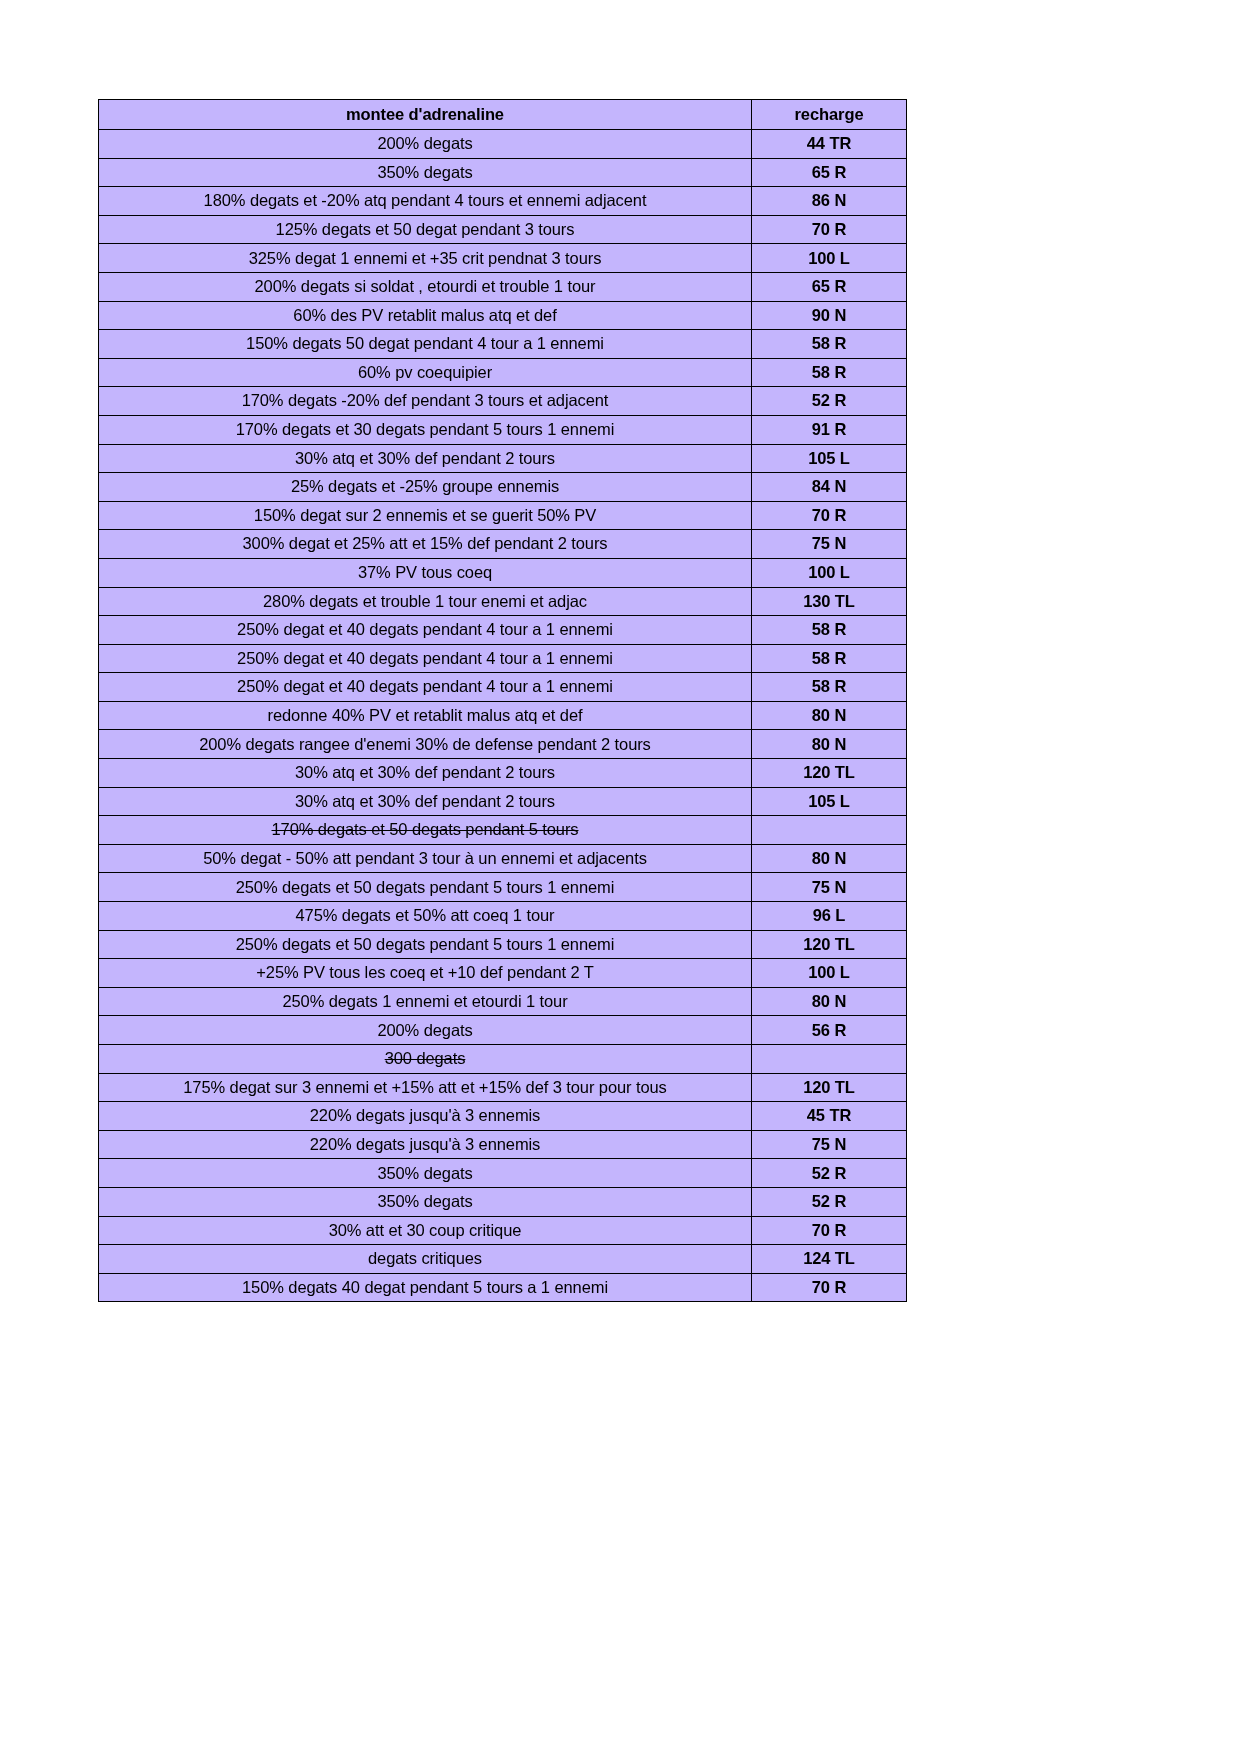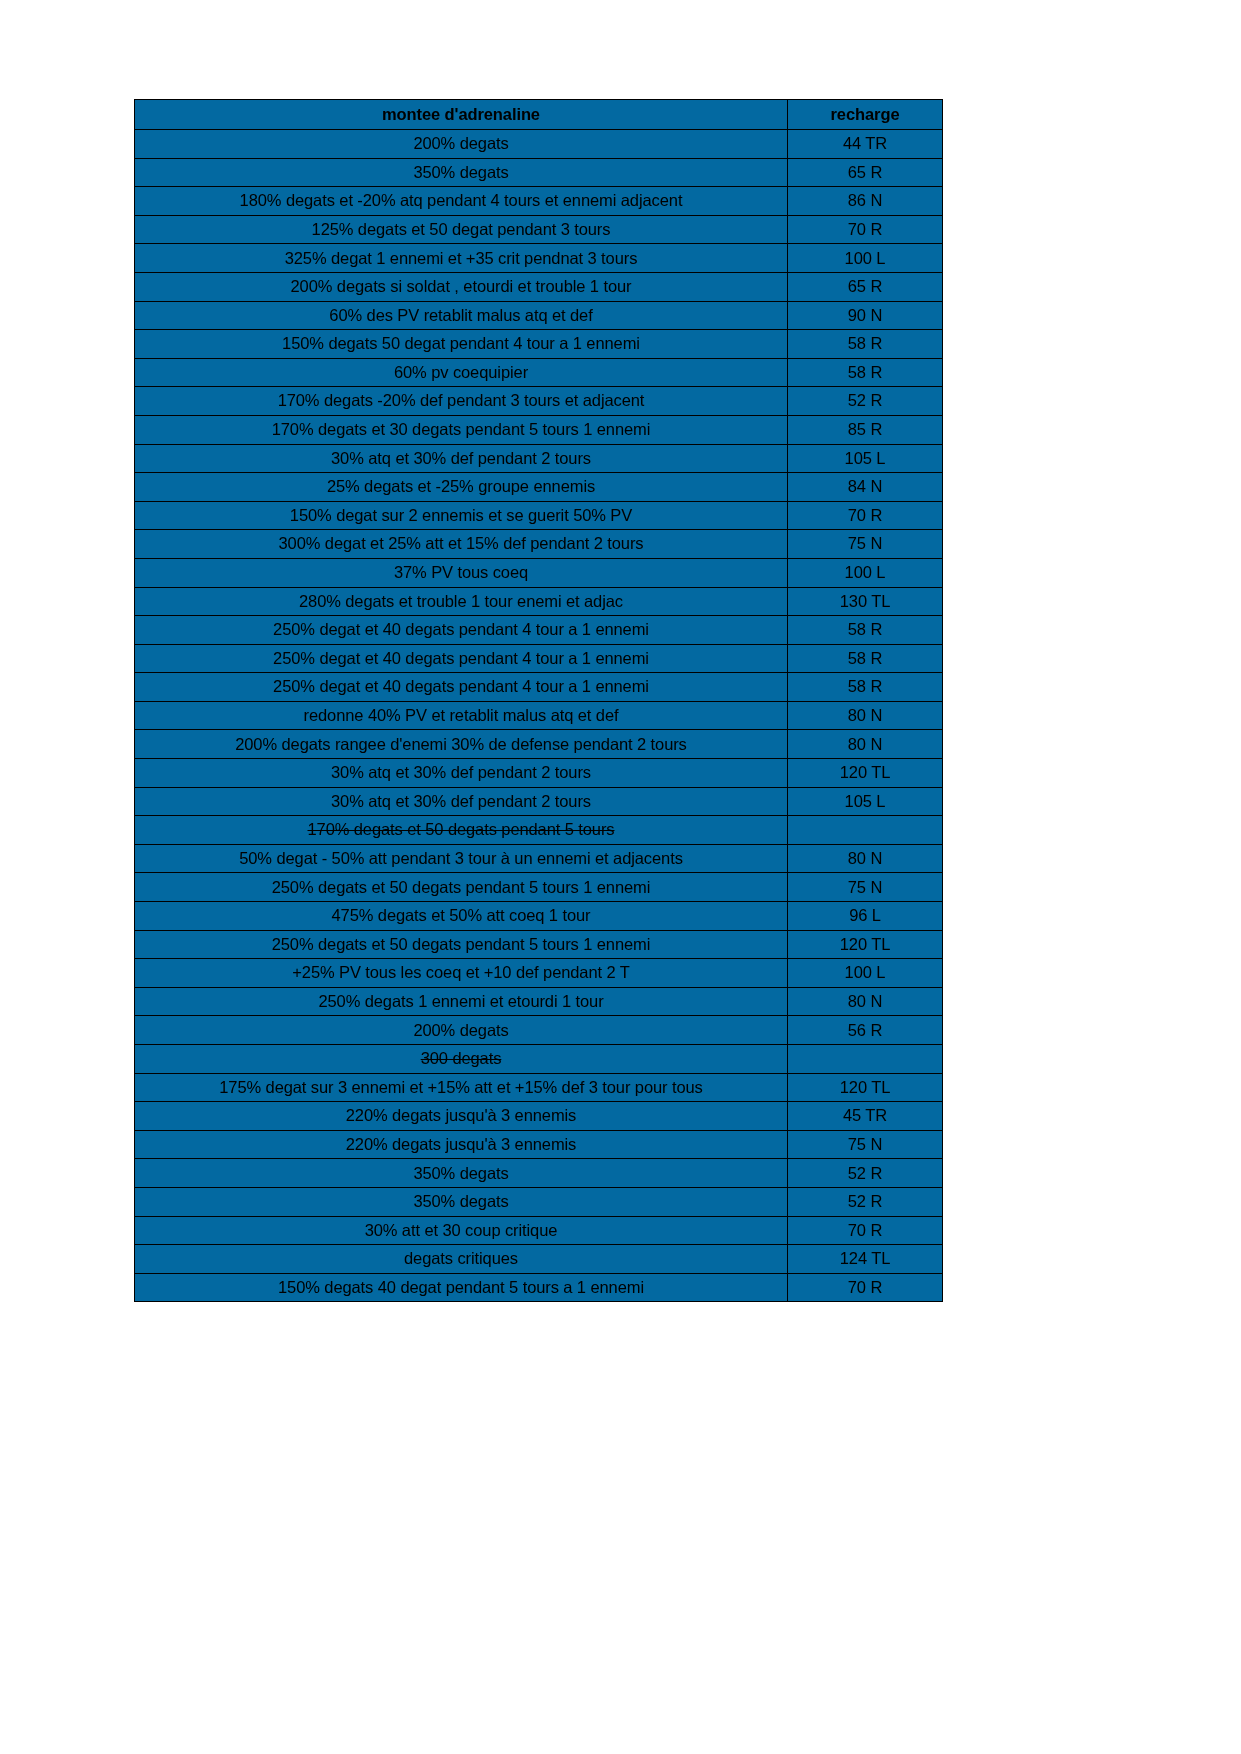--- a/index.html
+++ b/index.html
@@ -24,22 +24,21 @@
   .table-wrap {
     position: absolute;
     left: 98px;
     top: 99px;
     width: 808px;
   }
   table.skills {
     border-collapse: collapse;
     width: 808px;
     table-layout: fixed;
-    background: #0369a1;
-    margin-left: 36px;
+    background: #c4b5fd;
   }
   table.skills col.c-desc { width: 653px; }
   table.skills col.c-rech { width: 155px; }
 
   table.skills th,
   table.skills td {
     border: 1.5px solid #000000;
     text-align: center;
     vertical-align: middle;
     padding: 0 4px;
@@ -49,21 +48,21 @@
     letter-spacing: -0.1px;
     white-space: nowrap;
     overflow: visible;
   }
   table.skills th {
     font-weight: bold;
     font-size: 16.5px;
     height: 29px;
   }
   td.desc { font-size: 16.5px; }
-  td.rech { font-size: 16.2px; }
+  td.rech { font-size: 16.2px; font-weight: bold; }
 
   tr.struck td.desc {
     text-decoration: line-through;
     text-decoration-thickness: 1.4px;
   }
   td.empty { }
 </style>
 </head>
 <body>
 
@@ -116,21 +115,21 @@
           <tr>
             <td class="desc">60% pv coequipier</td>
             <td class="rech">58 R</td>
           </tr>
           <tr>
             <td class="desc">170% degats -20% def pendant 3 tours et adjacent</td>
             <td class="rech">52 R</td>
           </tr>
           <tr>
             <td class="desc">170% degats et 30 degats pendant 5 tours 1 ennemi</td>
-            <td class="rech">85 R</td>
+            <td class="rech">91 R</td>
           </tr>
           <tr>
             <td class="desc">30% atq et 30% def pendant 2 tours</td>
             <td class="rech">105 L</td>
           </tr>
           <tr>
             <td class="desc">25% degats et -25% groupe ennemis</td>
             <td class="rech">84 N</td>
           </tr>
           <tr>

